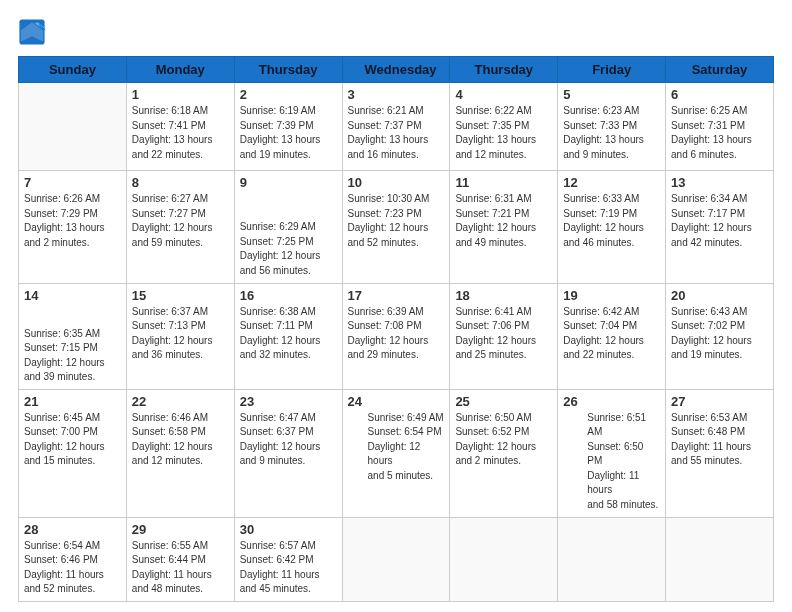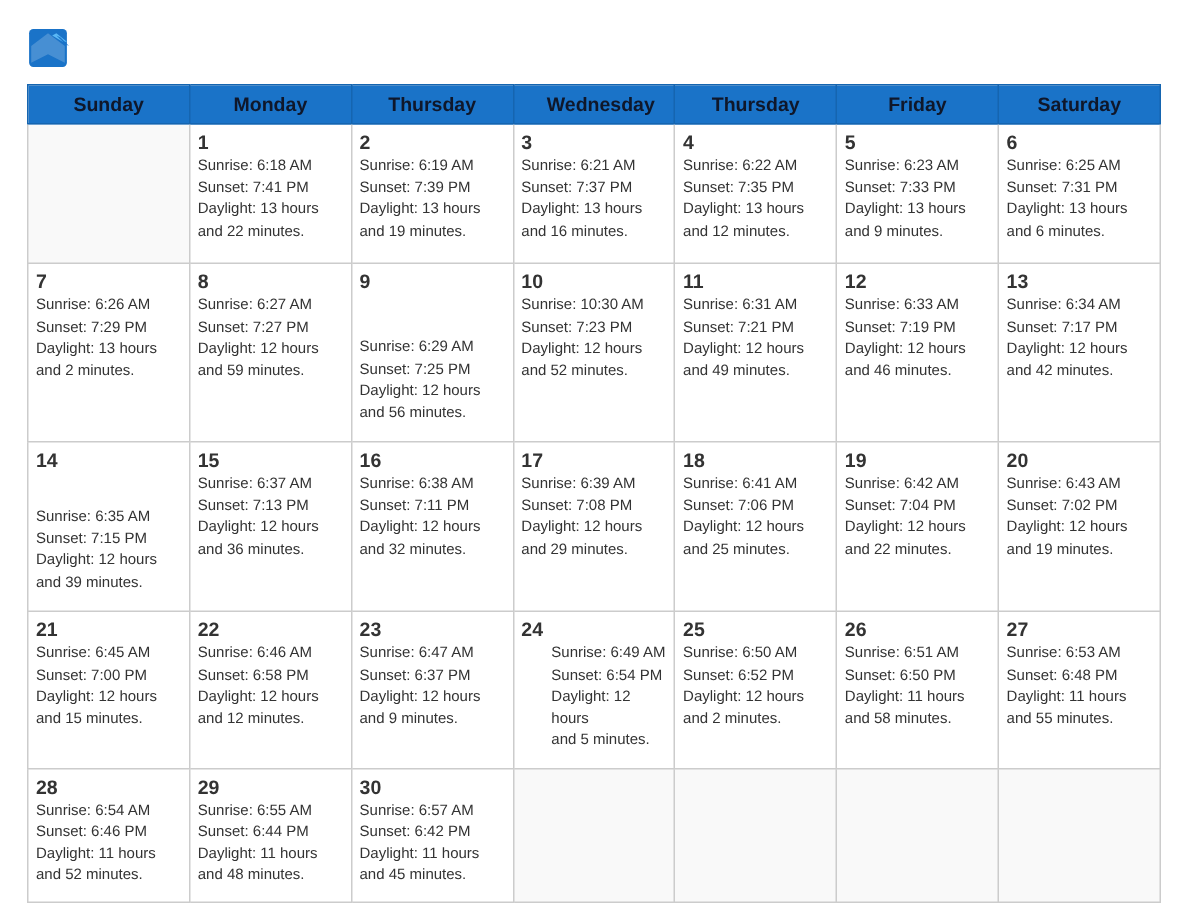--- a/index.html
+++ b/index.html
@@ -310,21 +310,21 @@
           </td>
           <td>
             <div class="day-num">25</div>
             <div class="day-info" style="white-space: pre-line;">Sunrise: 6:50 AM
 Sunset: 6:52 PM
 Daylight: 12 hours
 and 2 minutes.</div>
           </td>
           <td>
             <div class="day-num">26</div>
-            <div class="day-info" style="white-space: pre-line;">Sunrise: 6:51 AM
+            <div class="day-info" style="white-space: pre-line; margin-left: 24px;">Sunrise: 6:51 AM
 Sunset: 6:50 PM
 Daylight: 11 hours
 and 58 minutes.</div>
           </td>
           <td>
             <div class="day-num">27</div>
             <div class="day-info" style="white-space: pre-line;">Sunrise: 6:53 AM
 Sunset: 6:48 PM
 Daylight: 11 hours
 and 55 minutes.</div>

